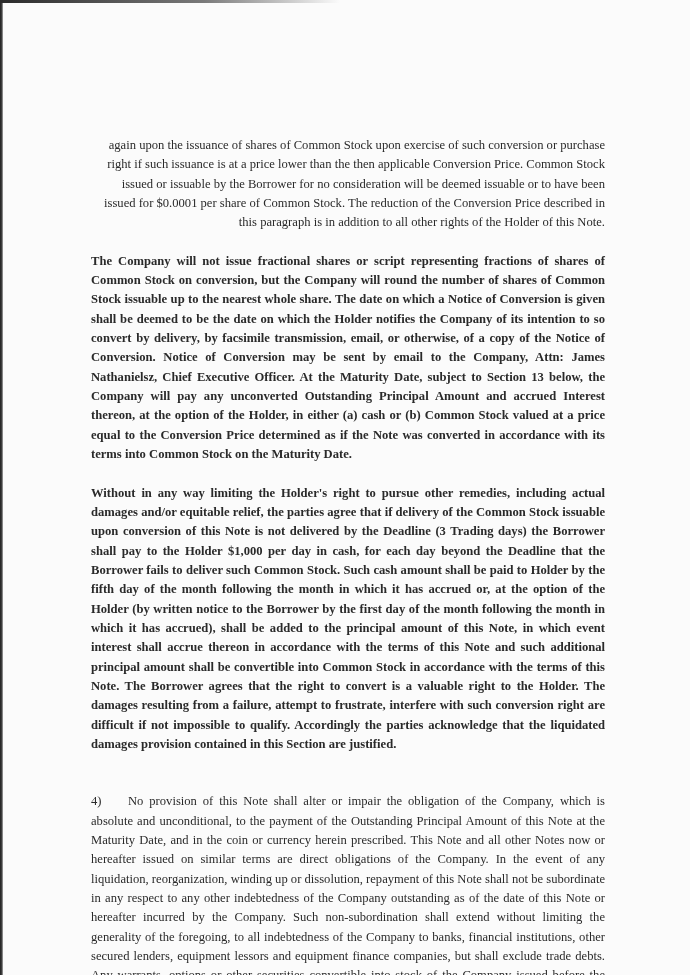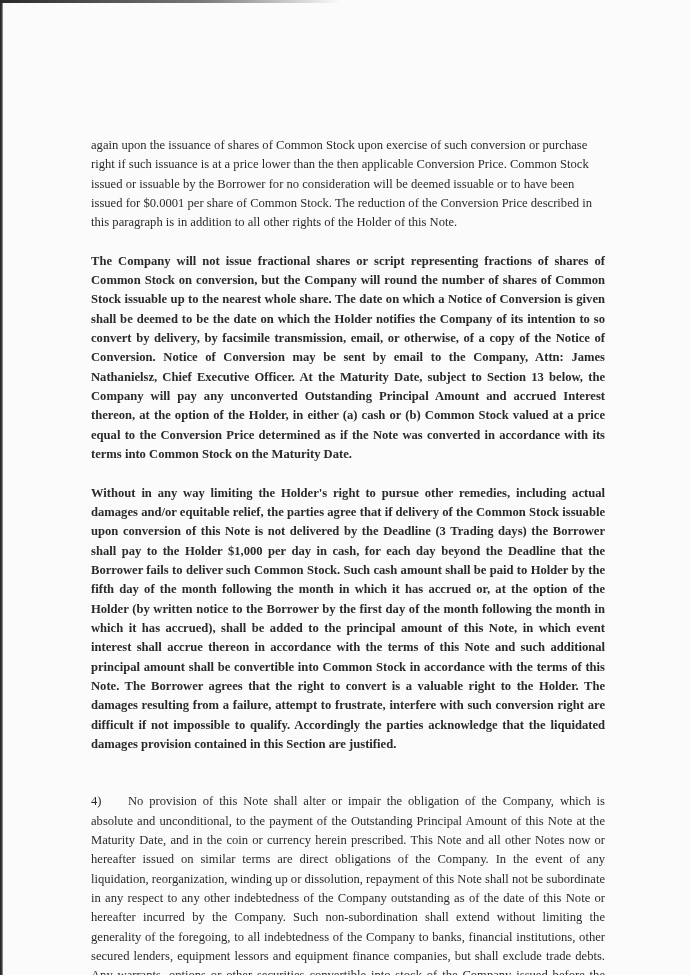--- a/index.html
+++ b/index.html
@@ -25,21 +25,21 @@
       left: 91px;
       top: 136px;
       width: 514px;
       font-size: 12.6px;
       line-height: 19.35px;
     }
     .para {
       margin: 0;
       text-align: justify;
     }
-    .para.left { text-align: left; font-family: Liberation Serif, serif; }
+    .para.left { text-align: right; font-family: Liberation Serif, serif; }
     .gap-1 { margin-top: 19px; font-weight: bold; }
     .gap-2 { margin-top: 38px; }
     .num { display: inline-block; }
     .num-wide { width: 37px; }
   </style>
 </head>
 <body>
 
 <div class="scan-edge-left"></div>
 <div class="scan-edge-top"></div>

